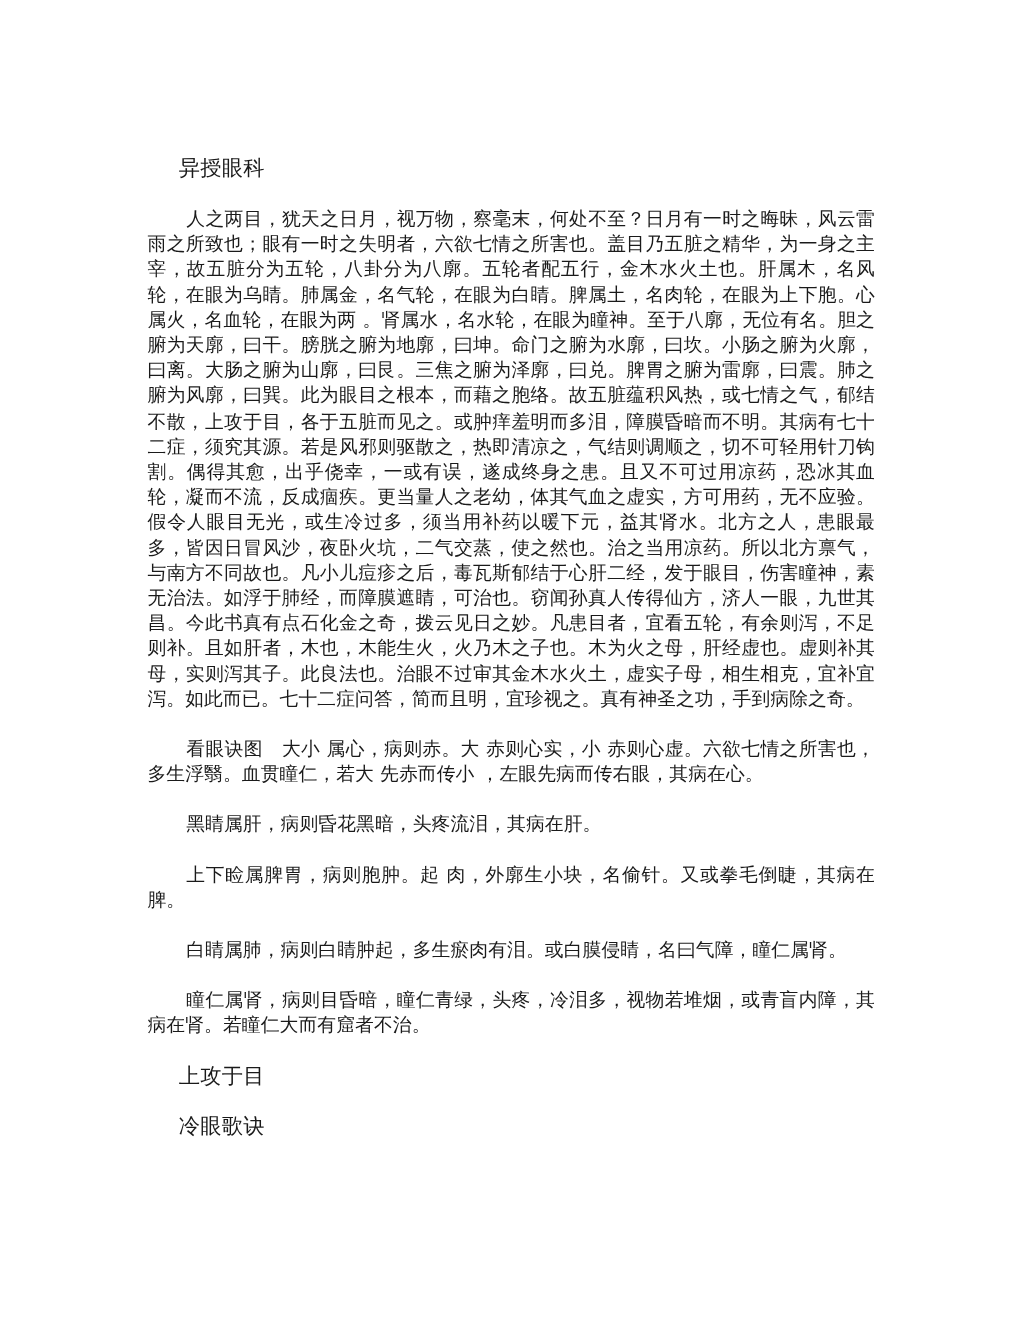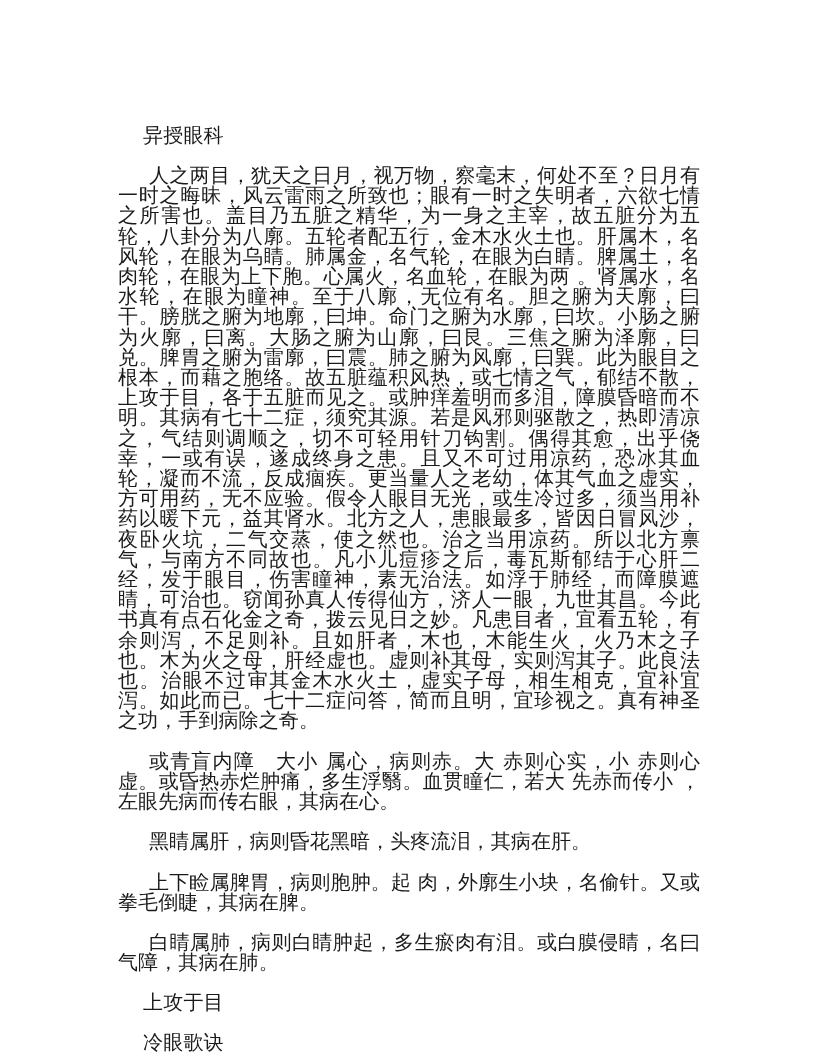--- a/index.html
+++ b/index.html
@@ -17,37 +17,37 @@
   }
   .page {
     position: relative;
     width: 816px;
     height: 1056px;
     box-sizing: border-box;
     padding: 125px 116px 0 118px;
   }
   .doc-title,
   .section-heading {
-    font-size: 20px;
+    font-size: 17px;
     line-height: 20px;
     margin: 0 0 0 0;
     padding: 0;
     text-indent: 25px;
     font-weight: normal;
     letter-spacing: 0.2px;
   }
   .doc-title {
     margin-bottom: 20px;
   }
   .section-heading {
     margin-top: 20px;
     margin-bottom: 20px;
   }
   .body-para {
-    font-size: 20px;
+    font-size: 15px;
     line-height: 20.2px;
     margin: 0 0 20px 0;
     padding: 0;
     text-indent: 31px;
     text-align: justify;
     text-justify: inter-character;
     letter-spacing: 0.1px;
     word-break: break-all;
   }
   .body-para:last-child {
@@ -58,27 +58,28 @@
 <body>
 
 <div class="page">
 
   <div class="doc-title">异授眼科</div>
 
 
   <p class="body-para">人之两目，犹天之日月，视万物，察毫末，何处不至？日月有一时之晦昧，风云雷雨之所致也；眼有一时之失明者，六欲七情之所害也。盖目乃五脏之精华，为一身之主宰，故五脏分为五轮，八卦分为八廓。五轮者配五行，金木水火土也。肝属木，名风轮，在眼为乌睛。肺属金，名气轮，在眼为白睛。脾属土，名肉轮，在眼为上下胞。心属火，名血轮，在眼为两 。肾属水，名水轮，在眼为瞳神。至于八廓，无位有名。胆之腑为天廓，曰干。膀胱之腑为地廓，曰坤。命门之腑为水廓，曰坎。小肠之腑为火廓，曰离。大肠之腑为山廓，曰艮。三焦之腑为泽廓，曰兑。脾胃之腑为雷廓，曰震。肺之腑为风廓，曰巽。此为眼目之根本，而藉之胞络。故五脏蕴积风热，或七情之气，郁结不散，上攻于目，各于五脏而见之。或肿痒羞明而多泪，障膜昏暗而不明。其病有七十二症，须究其源。若是风邪则驱散之，热即清凉之，气结则调顺之，切不可轻用针刀钩割。偶得其愈，出乎侥幸，一或有误，遂成终身之患。且又不可过用凉药，恐冰其血轮，凝而不流，反成痼疾。更当量人之老幼，体其气血之虚实，方可用药，无不应验。假令人眼目无光，或生冷过多，须当用补药以暖下元，益其肾水。北方之人，患眼最多，皆因日冒风沙，夜卧火坑，二气交蒸，使之然也。治之当用凉药。所以北方禀气，与南方不同故也。凡小儿痘疹之后，毒瓦斯郁结于心肝二经，发于眼目，伤害瞳神，素无治法。如浮于肺经，而障膜遮睛，可治也。窃闻孙真人传得仙方，济人一眼，九世其昌。今此书真有点石化金之奇，拨云见日之妙。凡患目者，宜看五轮，有余则泻，不足则补。且如肝者，木也，木能生火，火乃木之子也。木为火之母，肝经虚也。虚则补其母，实则泻其子。此良法也。治眼不过审其金木水火土，虚实子母，相生相克，宜补宜泻。如此而已。七十二症问答，简而且明，宜珍视之。真有神圣之功，手到病除之奇。</p>
 
 
-  <p class="body-para">或青盲内障　大小 属心，病则赤。大 赤则心实，小 赤则心虚。或昏热赤烂肿痛，多生浮翳。血贯瞳仁，若大 先赤而传小 ，左眼先病而传右眼，其病在心。</p>
+  <p class="body-para">看眼诀图　大小 属心，病则赤。大 赤则心实，小 赤则心虚。六欲七情之所害也，多生浮翳。血贯瞳仁，若大 先赤而传小 ，左眼先病而传右眼，其病在心。</p>
 
   <p class="body-para">黑睛属肝，病则昏花黑暗，头疼流泪，其病在肝。</p>
 
   <p class="body-para">上下睑属脾胃，病则胞肿。起 肉，外廓生小块，名偷针。又或拳毛倒睫，其病在脾。</p>
 
-  <p class="body-para">白睛属肺，病则白睛肿起，多生瘀肉有泪。或白膜侵睛，名曰气障，其病在肺。</p>
+  <p class="body-para">白睛属肺，病则白睛肿起，多生瘀肉有泪。或白膜侵睛，名曰气障，瞳仁属肾。</p>
 
+  <p class="body-para">瞳仁属肾，病则目昏暗，瞳仁青绿，头疼，冷泪多，视物若堆烟，或青盲内障，其病在肾。若瞳仁大而有窟者不治。</p>
 
   <div class="section-heading">上攻于目</div>
 
 
   <div class="section-heading">冷眼歌诀</div>
 
 </div>
 
 </body></html>

